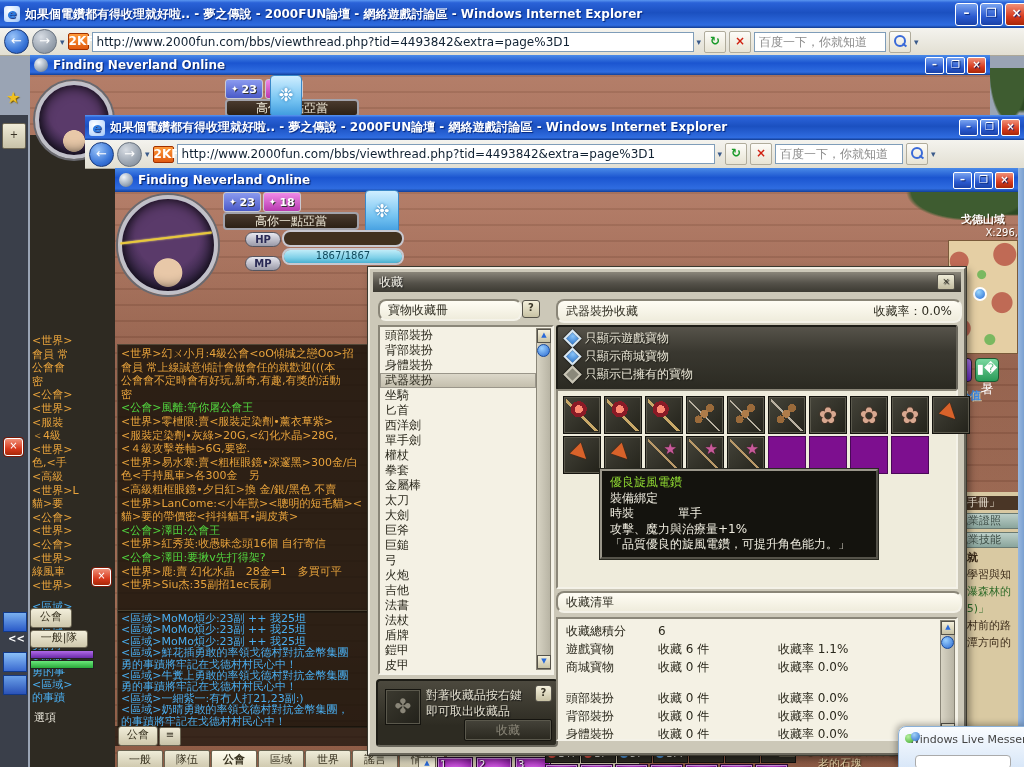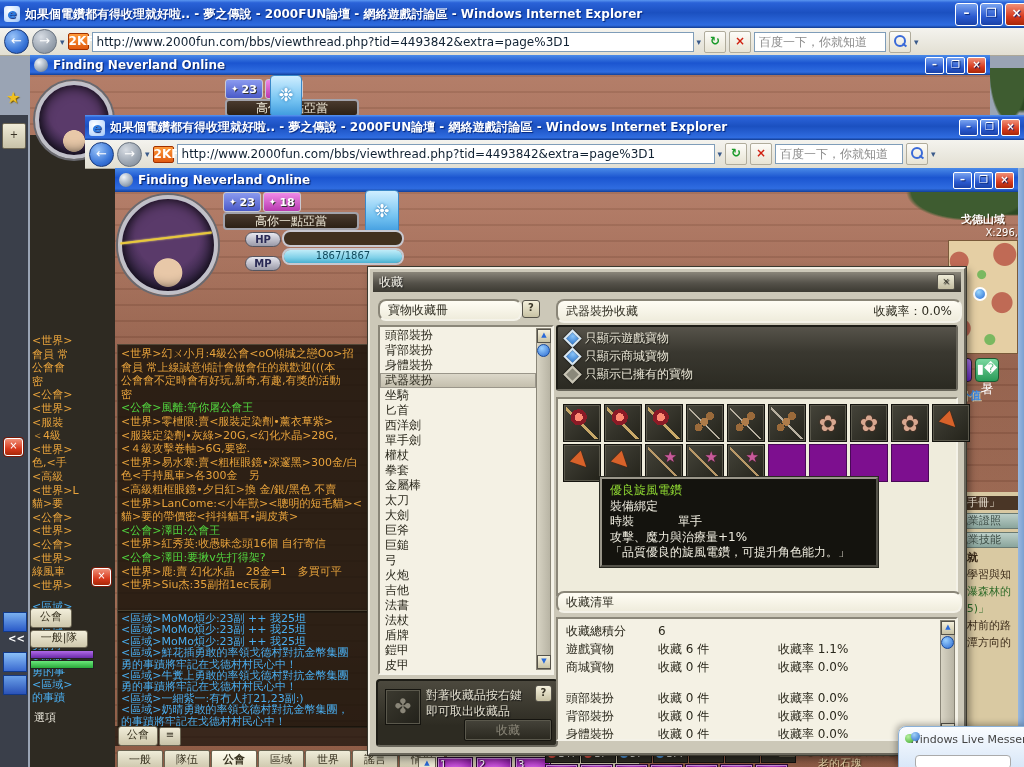--- a/index.html
+++ b/index.html
@@ -563,21 +563,21 @@
           </div>
             <div class="filt">
             <span class="dia on"></span>
             <span>只顯示商城寶物</span>
           </div>
             <div class="filt">
             <span class="dia off"></span>
             <span>只顯示已擁有的寶物</span>
           </div>
           </div>
-        <div class="abs gridpan" style="left:186px;top:128px;width:398px;height:196px;">
+        <div class="abs gridpan" style="left:186px;top:120px;width:398px;height:196px;">
           <div class="grow abs" style="left:5px;top:5px;">
               <div class="slot lolli">
                 <i class="ic"></i>
               </div>
               <div class="slot lolli">
                 <i class="ic"></i>
               </div>
               <div class="slot lolli">
                 <i class="ic"></i>
               </div>

